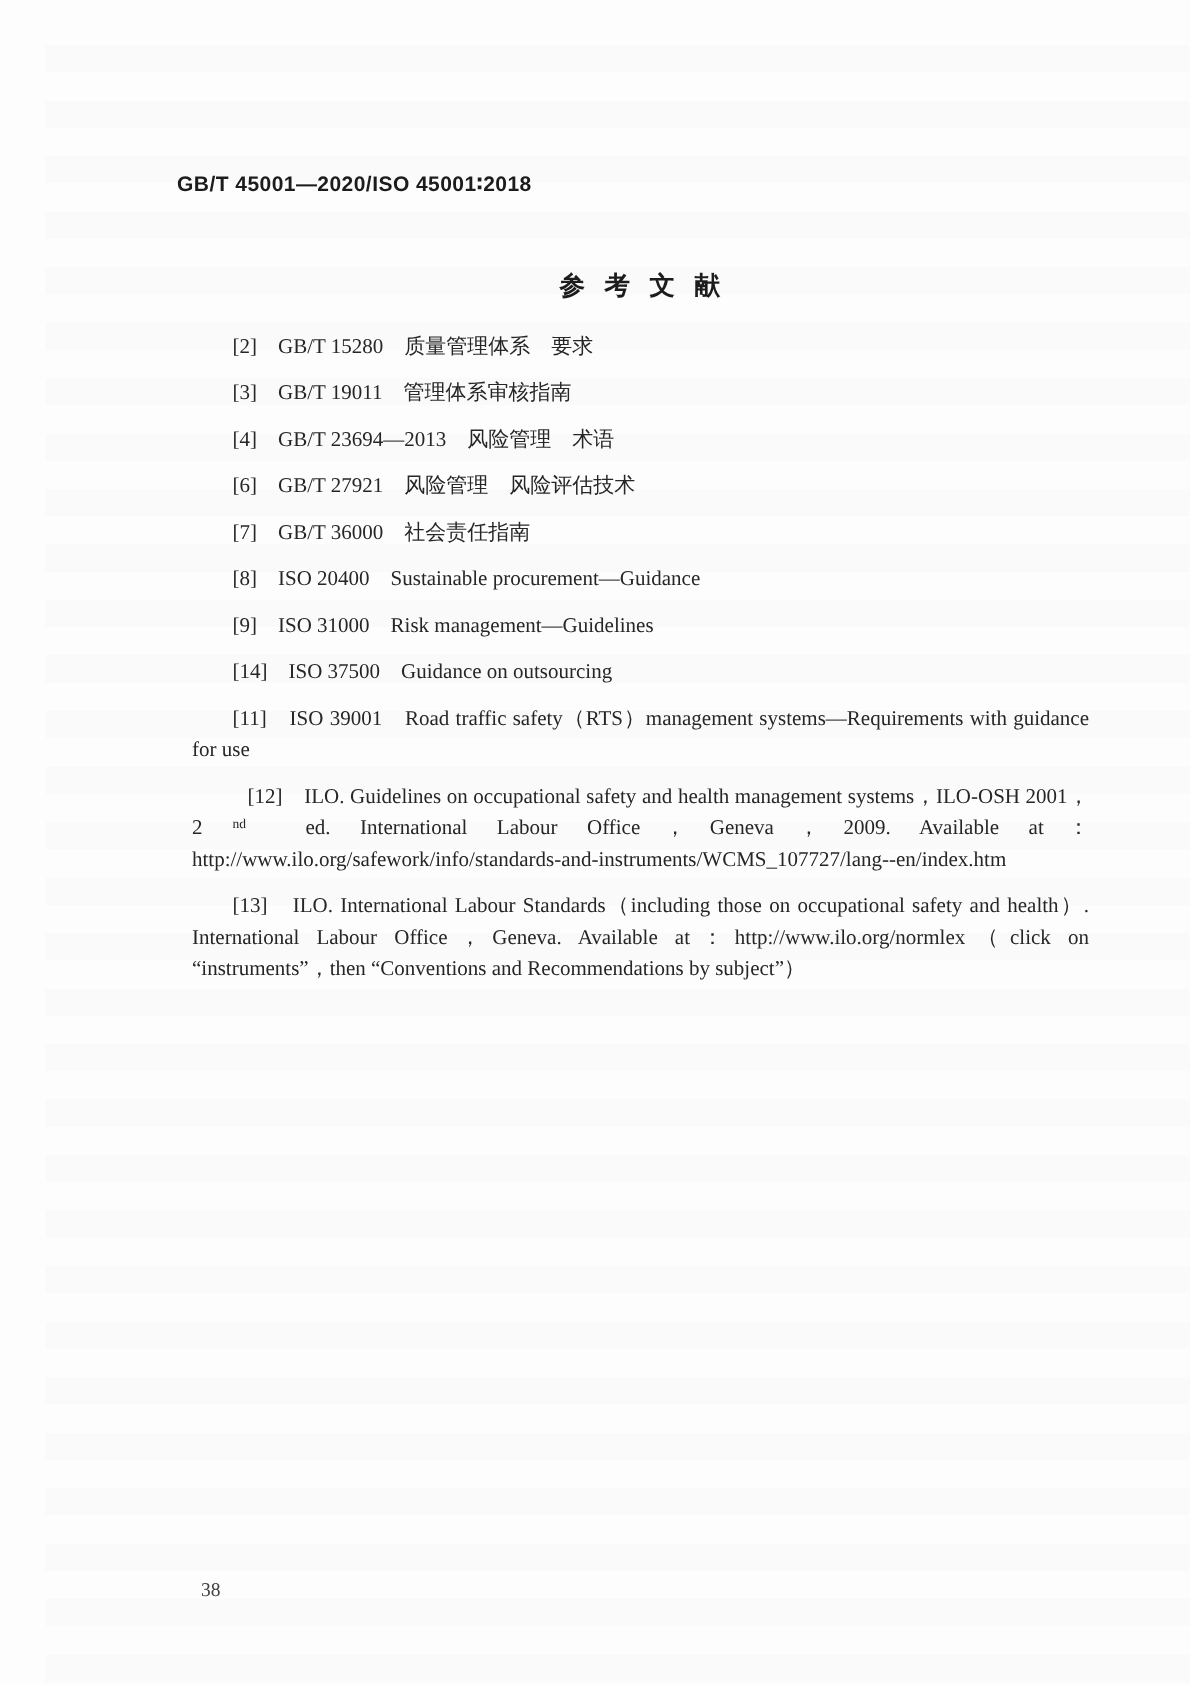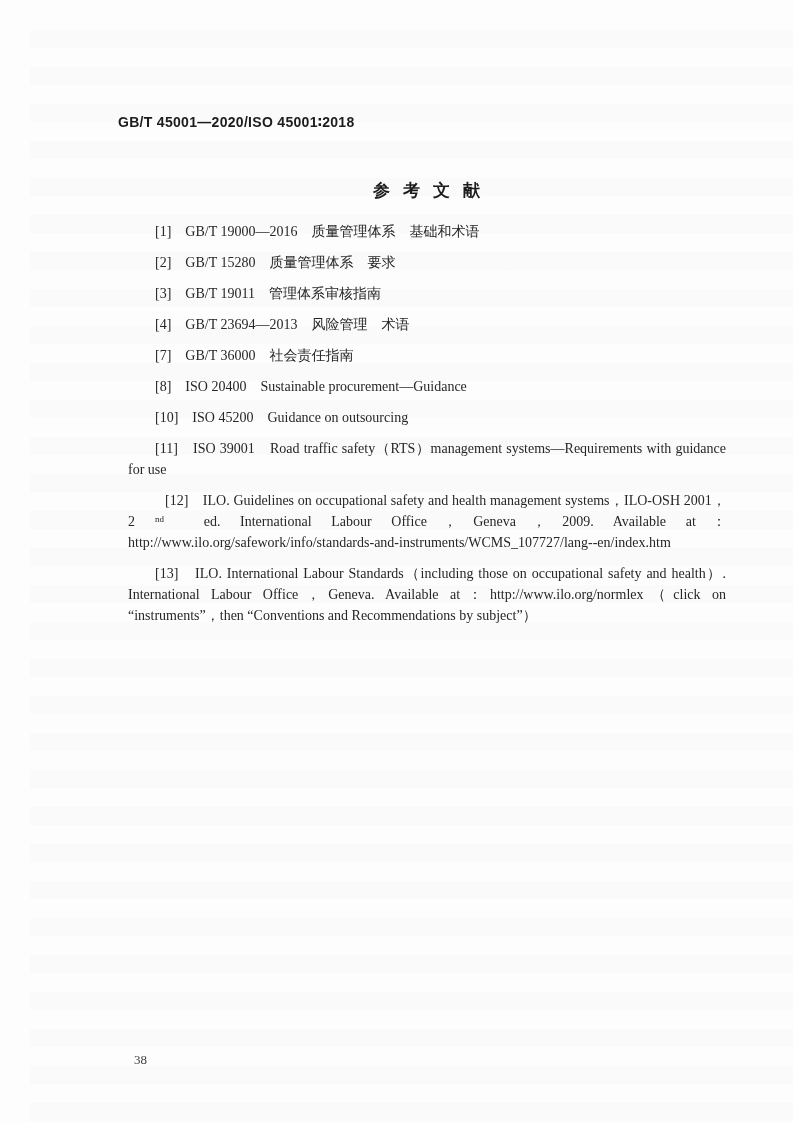--- a/index.html
+++ b/index.html
@@ -76,25 +76,26 @@
 </head>
 <body>
 
 <div class="scan-bands"></div>
 
 <div class="header-code">GB/T 45001—2020/ISO 45001∶2018</div>
 
 <div class="doc-title">参考文献</div>
 
 <div class="refs">
-  <p>[1]　GB/T 19000—2016　质量管理体系　基础和术语</p>
   <p>[2]　GB/T 15280　质量管理体系　要求</p>
   <p>[3]　GB/T 19011　管理体系审核指南</p>
   <p>[4]　GB/T 23694—2013　风险管理　术语</p>
+  <p>[6]　GB/T 27921　风险管理　风险评估技术</p>
   <p>[7]　GB/T 36000　社会责任指南</p>
   <p>[8]　ISO 20400　Sustainable procurement—Guidance</p>
-  <p>[10]　ISO 45200　Guidance on outsourcing</p>
+  <p>[9]　ISO 31000　Risk management—Guidelines</p>
+  <p>[14]　ISO 37500　Guidance on outsourcing</p>
   <p>[11]　ISO 39001　Road traffic safety（RTS）management systems—Requirements with guidance for use</p>
   <p><span>[12]　ILO. Guidelines on occupational safety and health management systems，ILO-OSH 2001，2</span><sup>nd</sup><span> ed. International Labour Office，Geneva，2009. Available at：http://www.ilo.org/safework/info/standards-and-instruments/WCMS_107727/lang--en/index.htm</span></p>
   <p>[13]　ILO. International Labour Standards（including those on occupational safety and health）. International Labour Office，Geneva. Available at：http://www.ilo.org/normlex（click on “instruments”，then “Conventions and Recommendations by subject”）</p>
 </div>
 
 <div class="page-number">38</div>
 
 </body></html>

